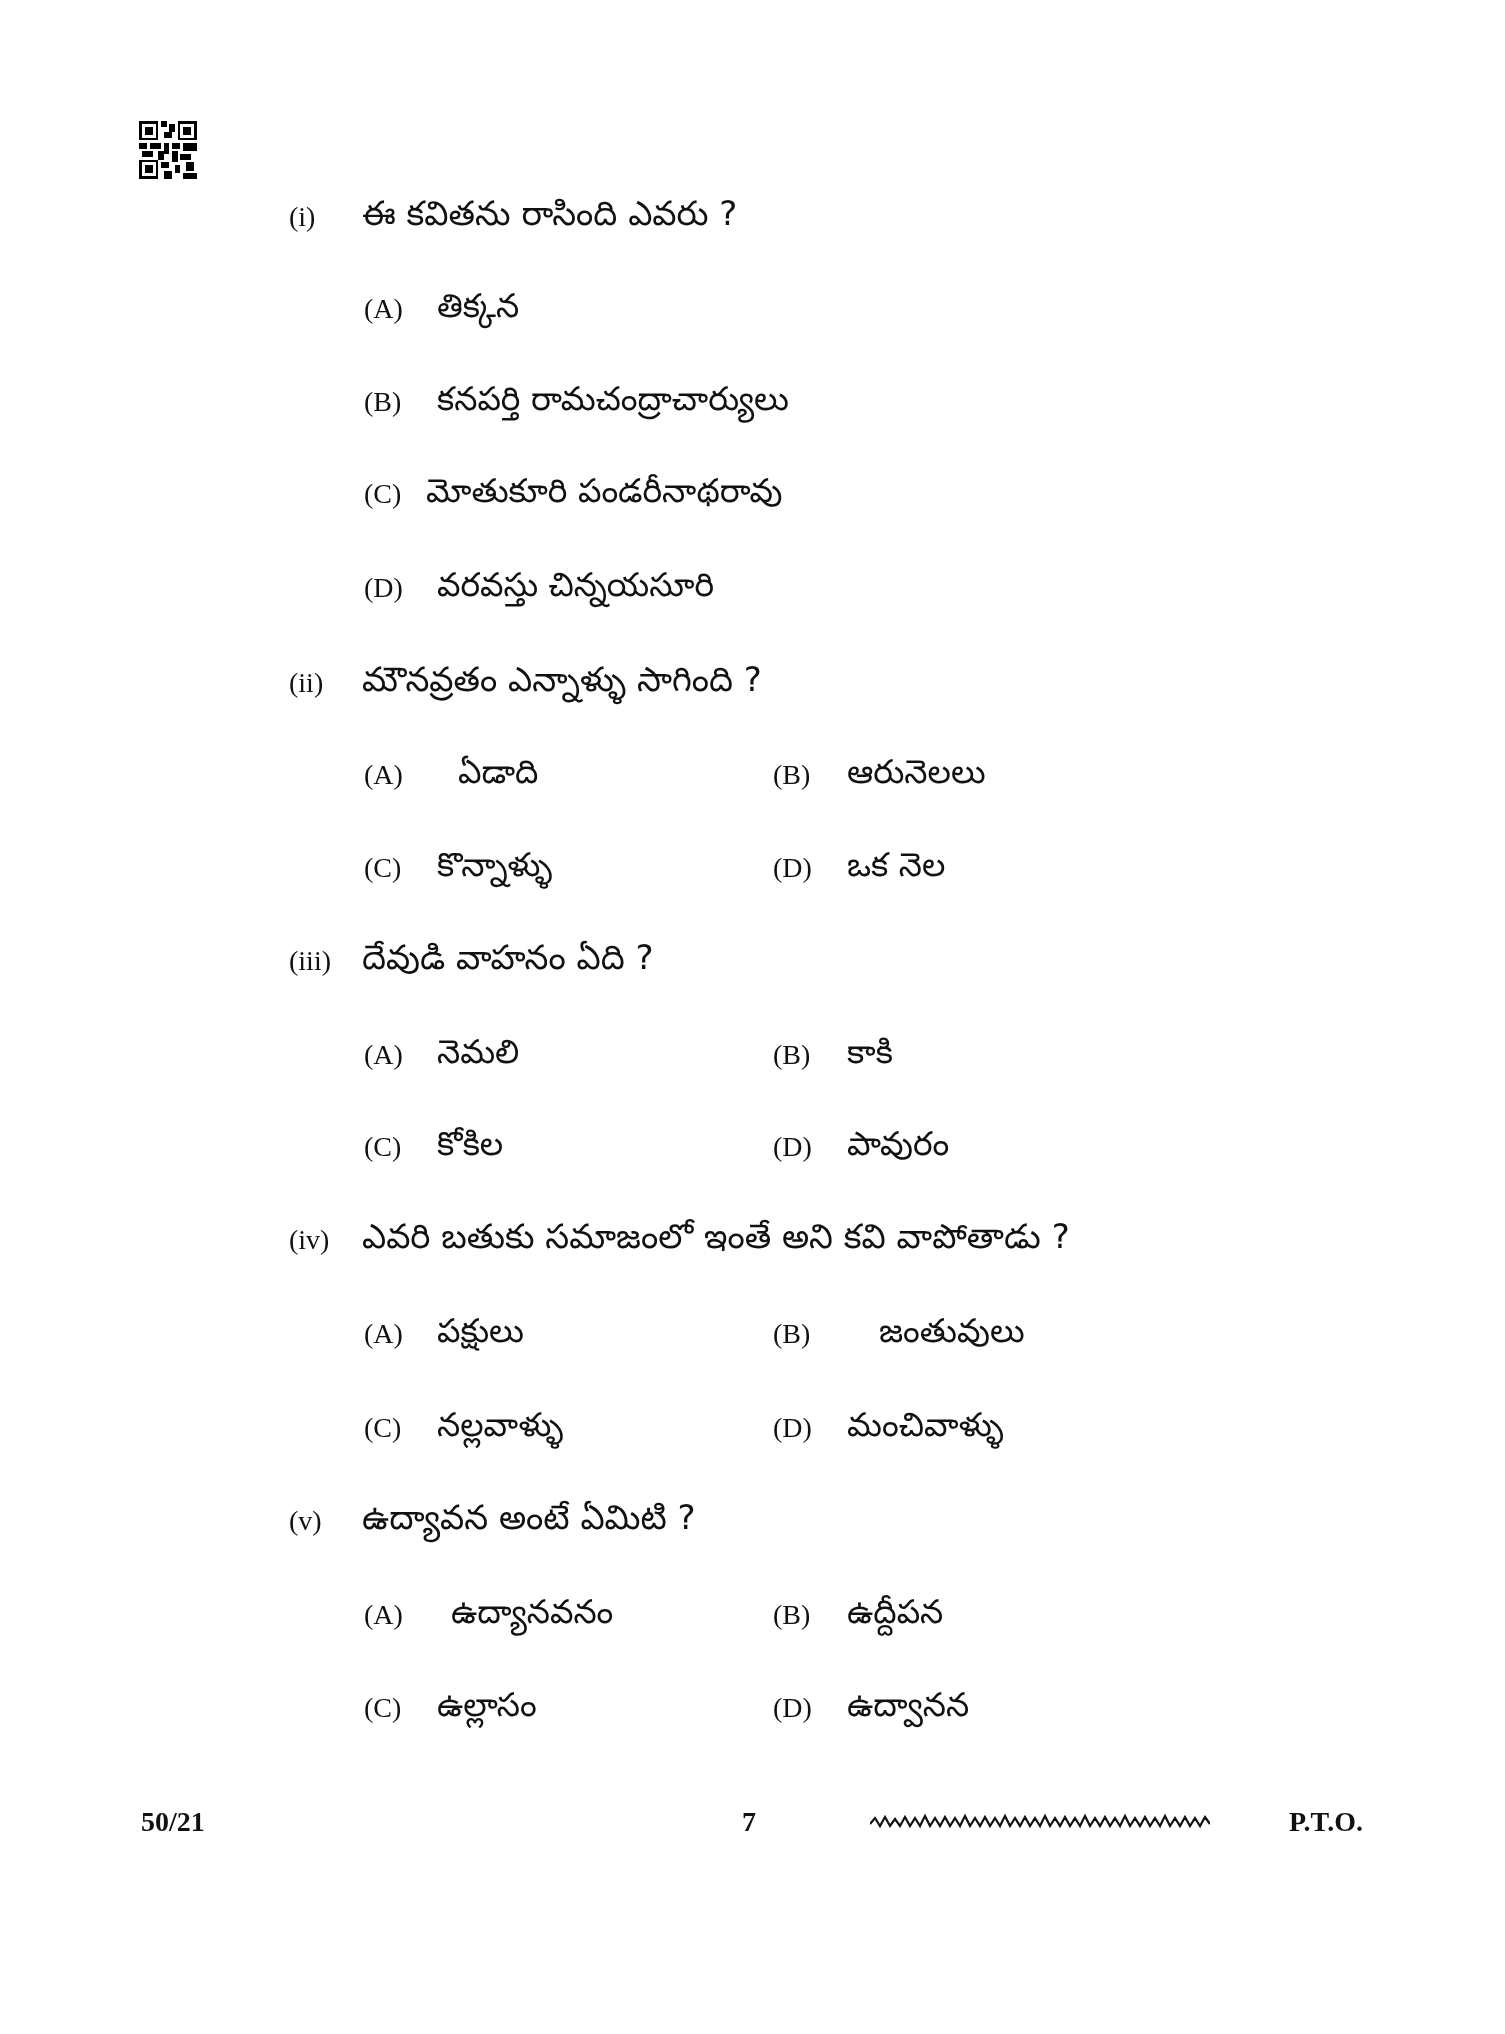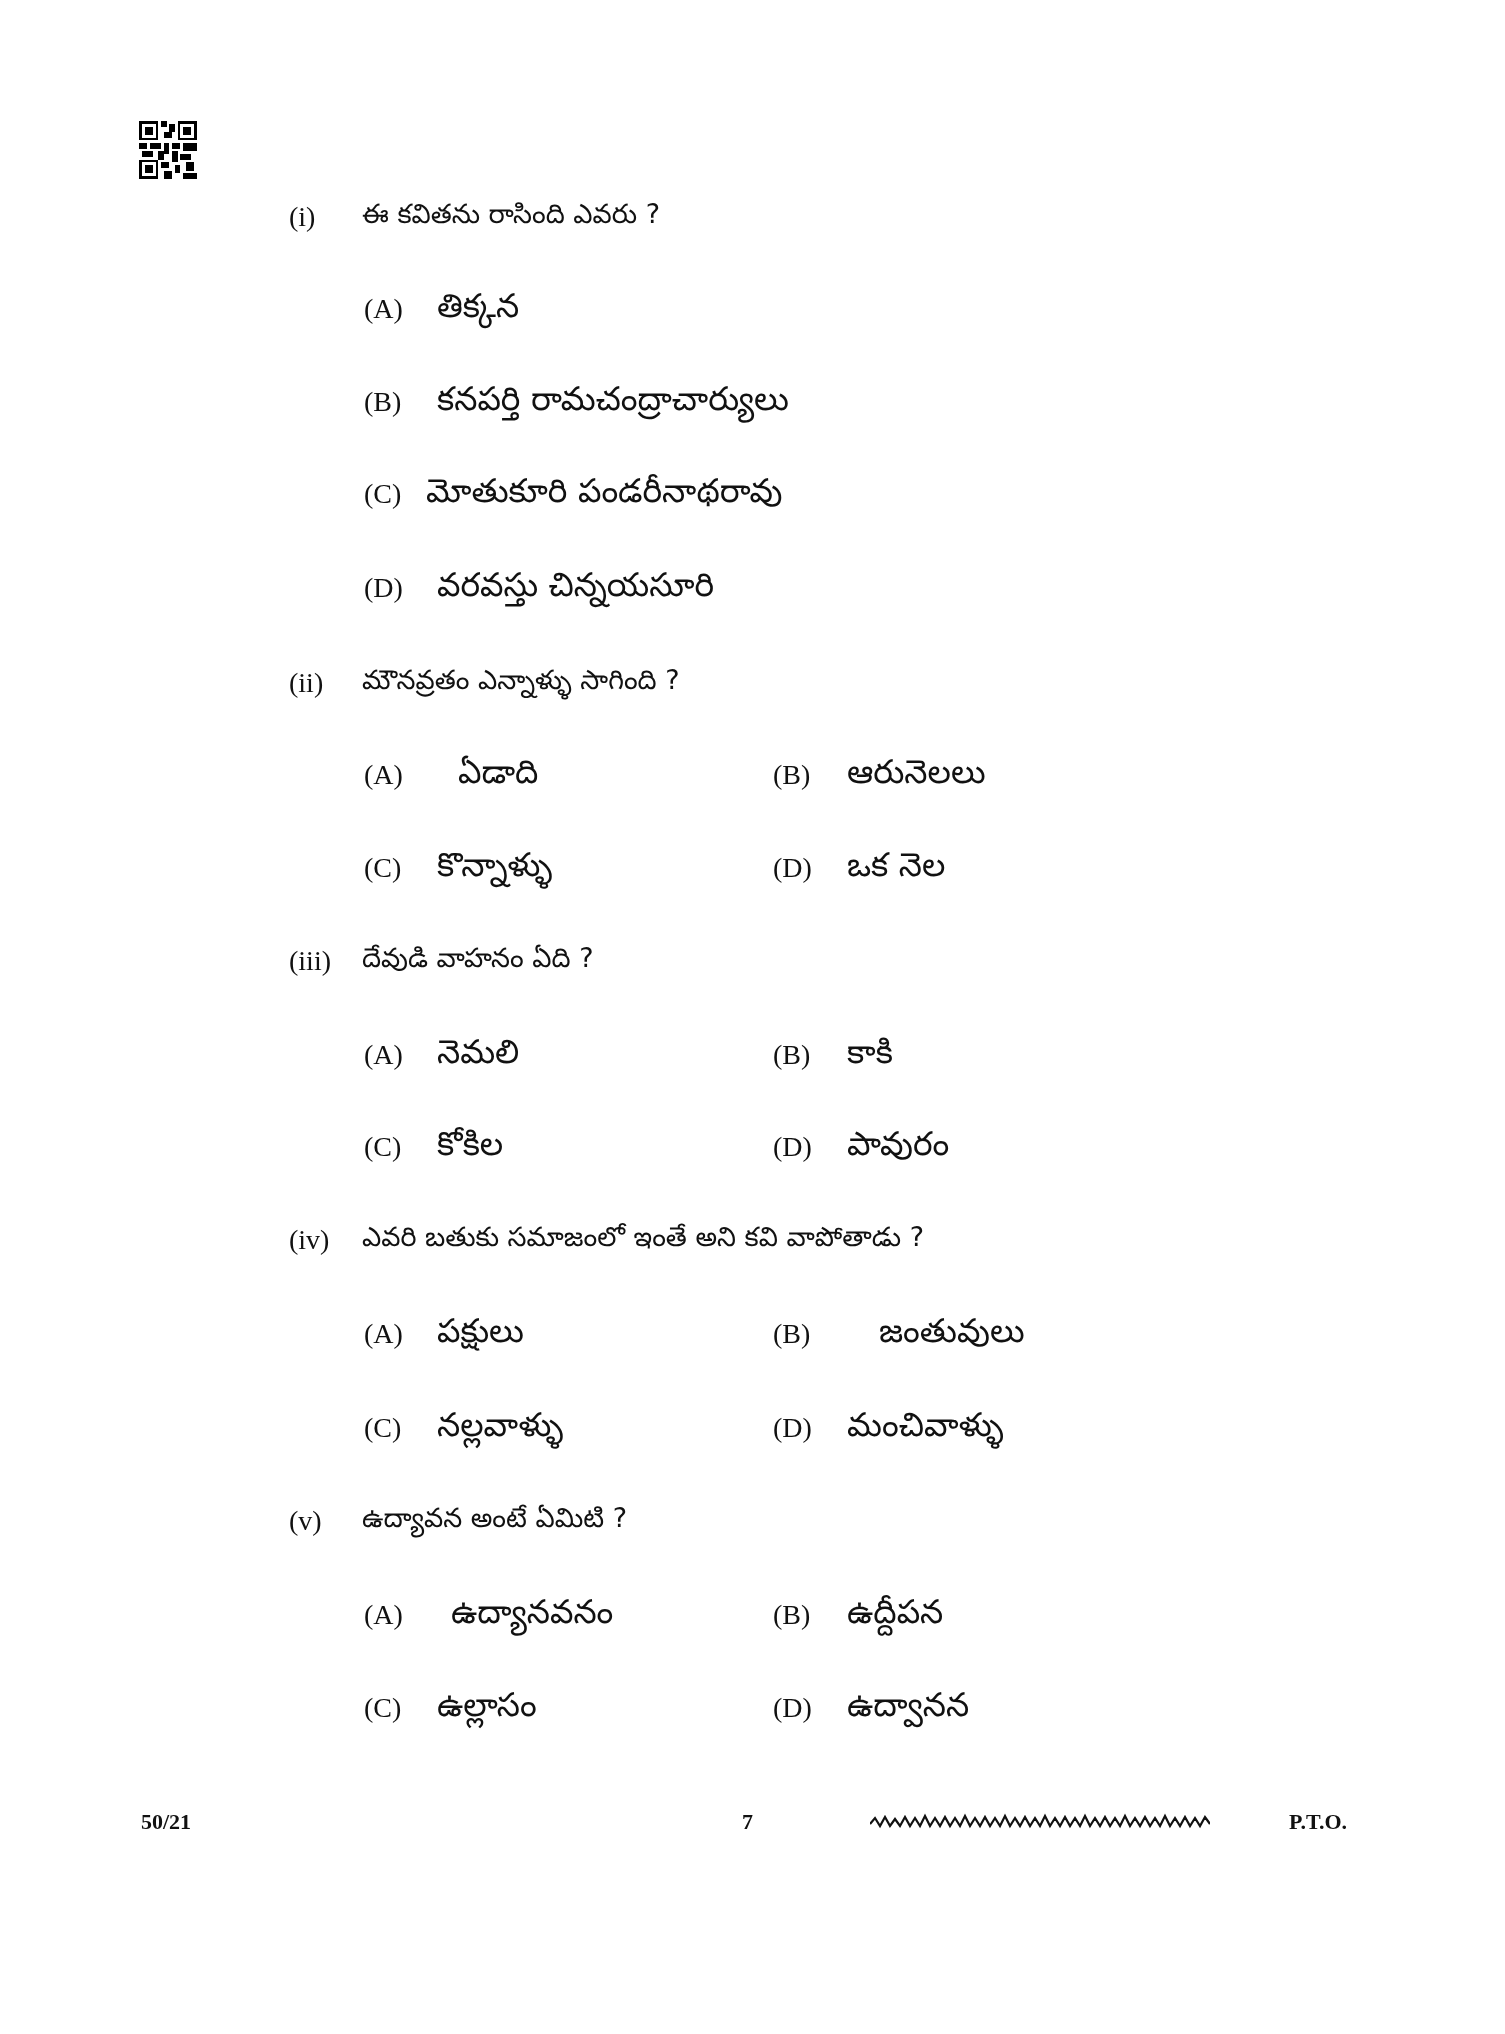--- a/index.html
+++ b/index.html
@@ -10,40 +10,40 @@
   }
   .qr {
     position: absolute; left: 137px; top: 121px; width: 62px; height: 58px;
   }
   .qnum {
     position: absolute; left: 289px; font-size: 28px;
     font-family: "Liberation Serif", "DejaVu Serif", serif;
     transform: translateY(-50%);
   }
   .qtext {
-    position: absolute; left: 362px; font-size: 27px;
+    position: absolute; left: 362px; font-size: 34px;
     font-family: "DejaVu Sans", sans-serif;
     transform: translateY(-50%);
     white-space: nowrap;
   }
   .optlabel {
     position: absolute; font-size: 28px;
     font-family: "Liberation Serif", "DejaVu Serif", serif;
     transform: translateY(-50%);
   }
   .opttext {
     position: absolute; font-size: 33px;
     font-family: "DejaVu Sans", sans-serif;
     transform: translateY(-50%);
     white-space: nowrap;
   }
   .footer-item {
     position: absolute; top: 1822px; transform: translateY(-50%);
     font-family: "Liberation Serif", "DejaVu Serif", serif;
-    font-weight: bold; font-size: 22px;
+    font-weight: bold; font-size: 28px;
   }
   .squiggle {
     position: absolute; left: 870px; top: 1812px; width: 340px; height: 20px;
   }
 </style>
 </head>
 <body>
 
 <svg class="qr" viewBox="0 0 21 21" shape-rendering="crispEdges">
   <rect x="0" y="0" width="21" height="21" fill="#fff"></rect>

